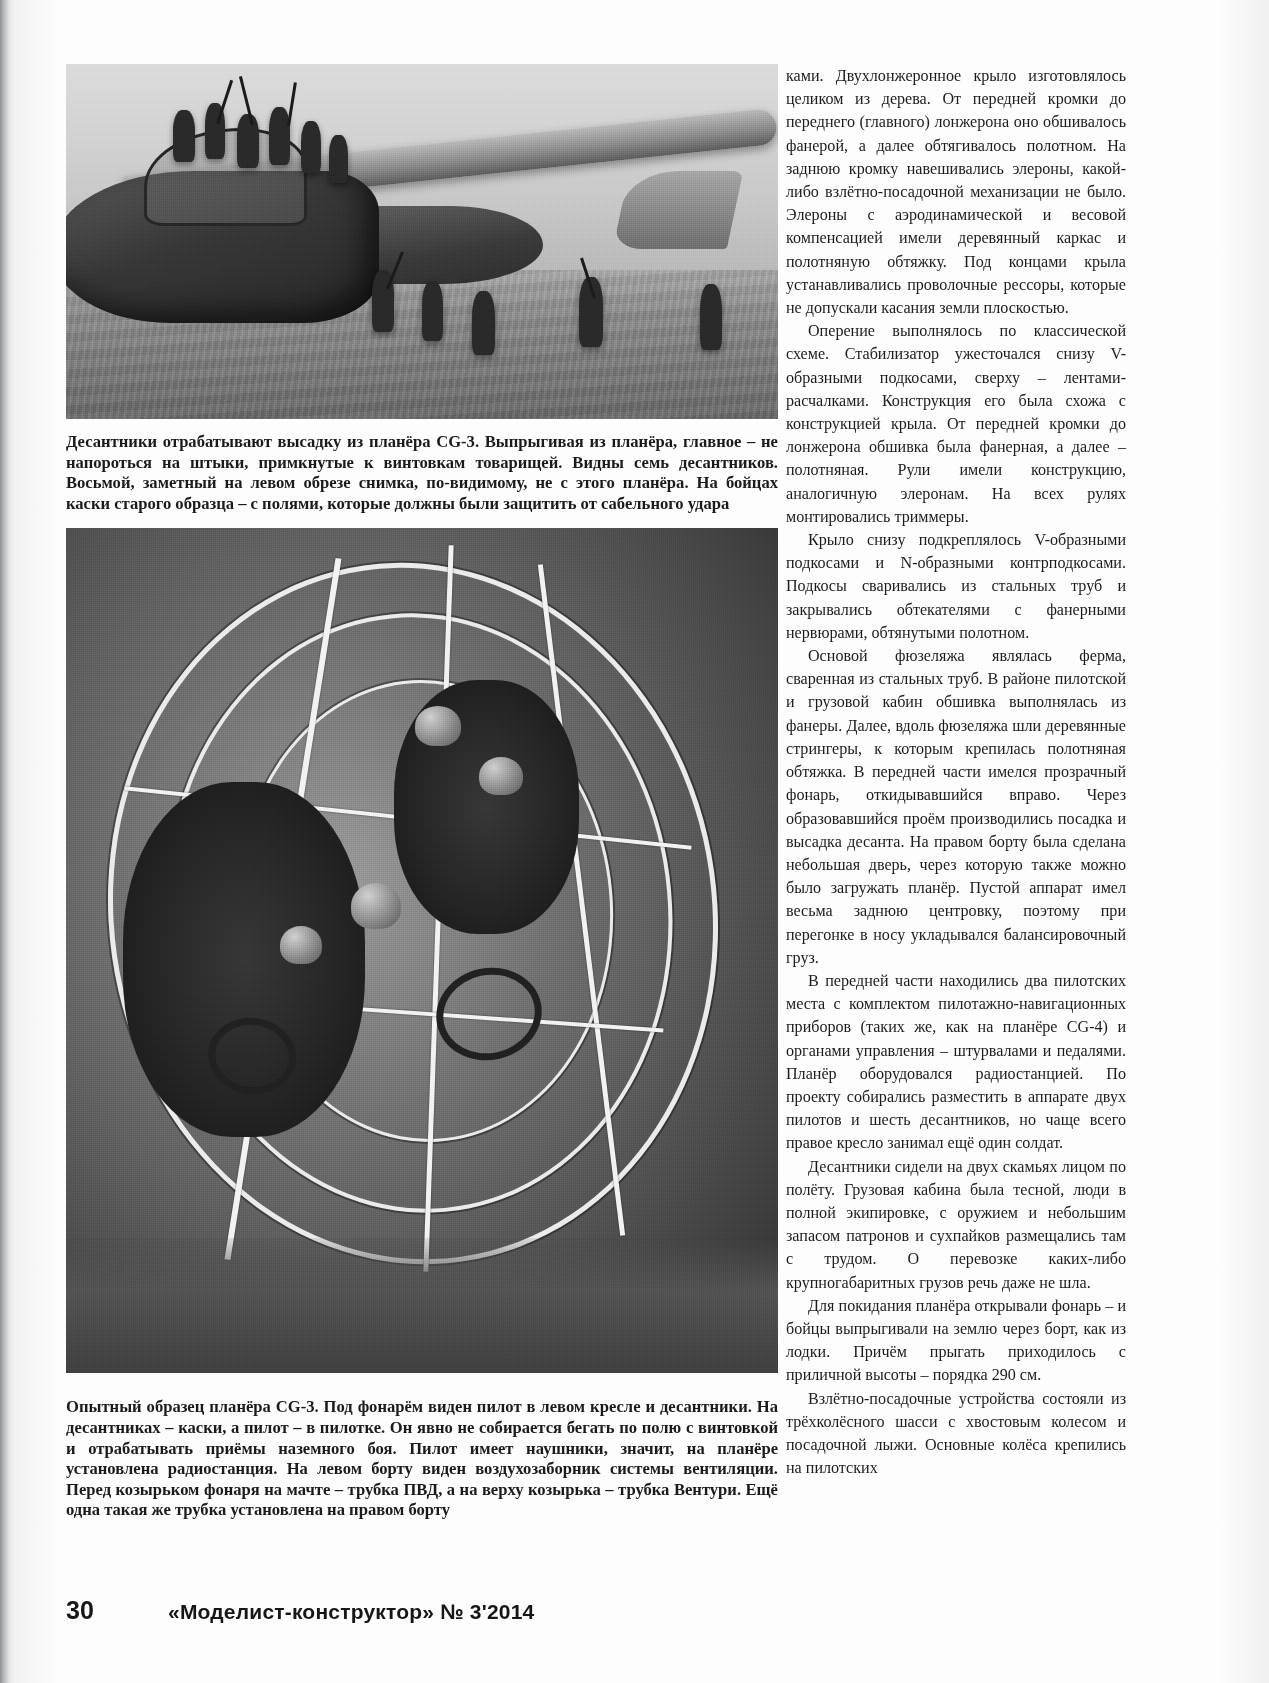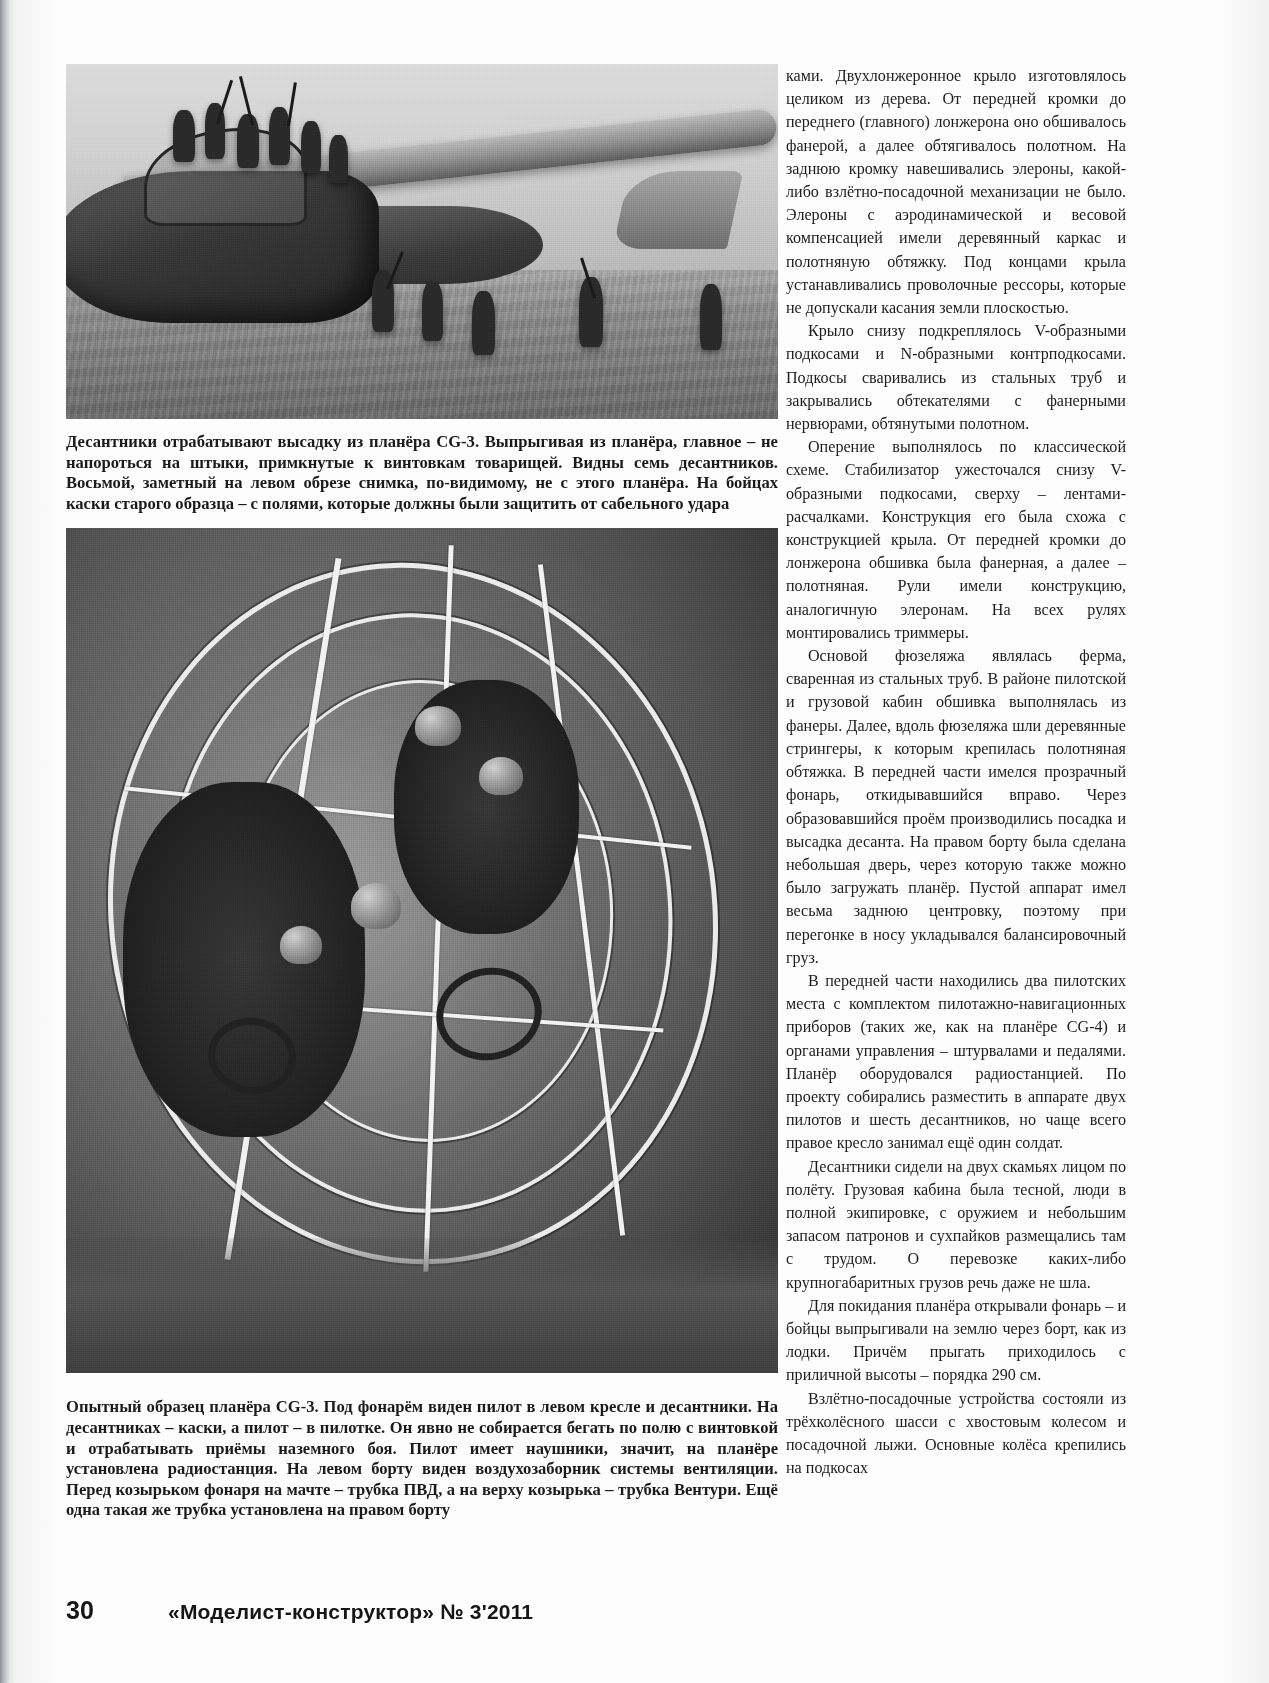--- a/index.html
+++ b/index.html
@@ -300,26 +300,26 @@
         <div class="grass"></div>
         <div class="photo-grain"></div>
       </div>
     </div>
 
     <div class="caption caption-2">Опытный образец планёра CG-3. Под фонарём виден пилот в левом кресле и десантники. На десантниках – каски, а пилот – в пилотке. Он явно не собирается бегать по полю с винтовкой и отрабатывать приёмы наземного боя. Пилот имеет наушники, значит, на планёре установлена радиостанция. На левом борту виден воздухозаборник системы вентиляции. Перед козырьком фонаря на мачте – трубка ПВД, а на верху козырька – трубка Вентури. Ещё одна такая же трубка установлена на правом борту</div>
   </div>
 
   <div class="col-right body-col">
     <p class="first">ками. Двухлонжеронное крыло изготовлялось целиком из дерева. От передней кромки до переднего (главного) лонжерона оно обшивалось фанерой, а далее обтягивалось полотном. На заднюю кромку навешивались элероны, какой-либо взлётно-посадочной механизации не было. Элероны с аэродинамической и весовой компенсацией имели деревянный каркас и полотняную обтяжку. Под концами крыла устанавливались проволочные рессоры, которые не допускали касания земли плоскостью.</p>
+    <p>Оперение выполнялось по классической схеме. Стабилизатор ужесточался снизу V-образными подкосами, сверху – лентами-расчалками. Конструкция его была схожа с конструкцией крыла. От передней кромки до лонжерона обшивка была фанерная, а далее – полотняная. Рули имели конструкцию, аналогичную элеронам. На всех рулях монтировались триммеры.</p>
     <p>Крыло снизу подкреплялось V-образными подкосами и N-образными контрподкосами. Подкосы сваривались из стальных труб и закрывались обтекателями с фанерными нервюрами, обтянутыми полотном.</p>
-    <p>Оперение выполнялось по классической схеме. Стабилизатор ужесточался снизу V-образными подкосами, сверху – лентами-расчалками. Конструкция его была схожа с конструкцией крыла. От передней кромки до лонжерона обшивка была фанерная, а далее – полотняная. Рули имели конструкцию, аналогичную элеронам. На всех рулях монтировались триммеры.</p>
     <p>Основой фюзеляжа являлась ферма, сваренная из стальных труб. В районе пилотской и грузовой кабин обшивка выполнялась из фанеры. Далее, вдоль фюзеляжа шли деревянные стрингеры, к которым крепилась полотняная обтяжка. В передней части имелся прозрачный фонарь, откидывавшийся вправо. Через образовавшийся проём производились посадка и высадка десанта. На правом борту была сделана небольшая дверь, через которую также можно было загружать планёр. Пустой аппарат имел весьма заднюю центровку, поэтому при перегонке в носу укладывался балансировочный груз.</p>
     <p>В передней части находились два пилотских места с комплектом пилотажно-навигационных приборов (таких же, как на планёре CG-4) и органами управления – штурвалами и педалями. Планёр оборудовался радиостанцией. По проекту собирались разместить в аппарате двух пилотов и шесть десантников, но чаще всего правое кресло занимал ещё один солдат.</p>
     <p>Десантники сидели на двух скамьях лицом по полёту. Грузовая кабина была тесной, люди в полной экипировке, с оружием и небольшим запасом патронов и сухпайков размещались там с трудом. О перевозке каких-либо крупногабаритных грузов речь даже не шла.</p>
     <p>Для покидания планёра открывали фонарь – и бойцы выпрыгивали на землю через борт, как из лодки. Причём прыгать приходилось с приличной высоты – порядка 290 см.</p>
-    <p>Взлётно-посадочные устройства состояли из трёхколёсного шасси с хвостовым колесом и посадочной лыжи. Основные колёса крепились на подкосах</p>
+    <p>Взлётно-посадочные устройства состояли из трёхколёсного шасси с хвостовым колесом и посадочной лыжи. Основные колёса крепились на пилотских</p>
   </div>
 
   <div class="footer">
     <div class="page-number">30</div>
-    <div class="magazine-title">«Моделист-конструктор» № 3'2011</div>
+    <div class="magazine-title">«Моделист-конструктор» № 3'2014</div>
   </div>
 </div>
 
 </body></html>

